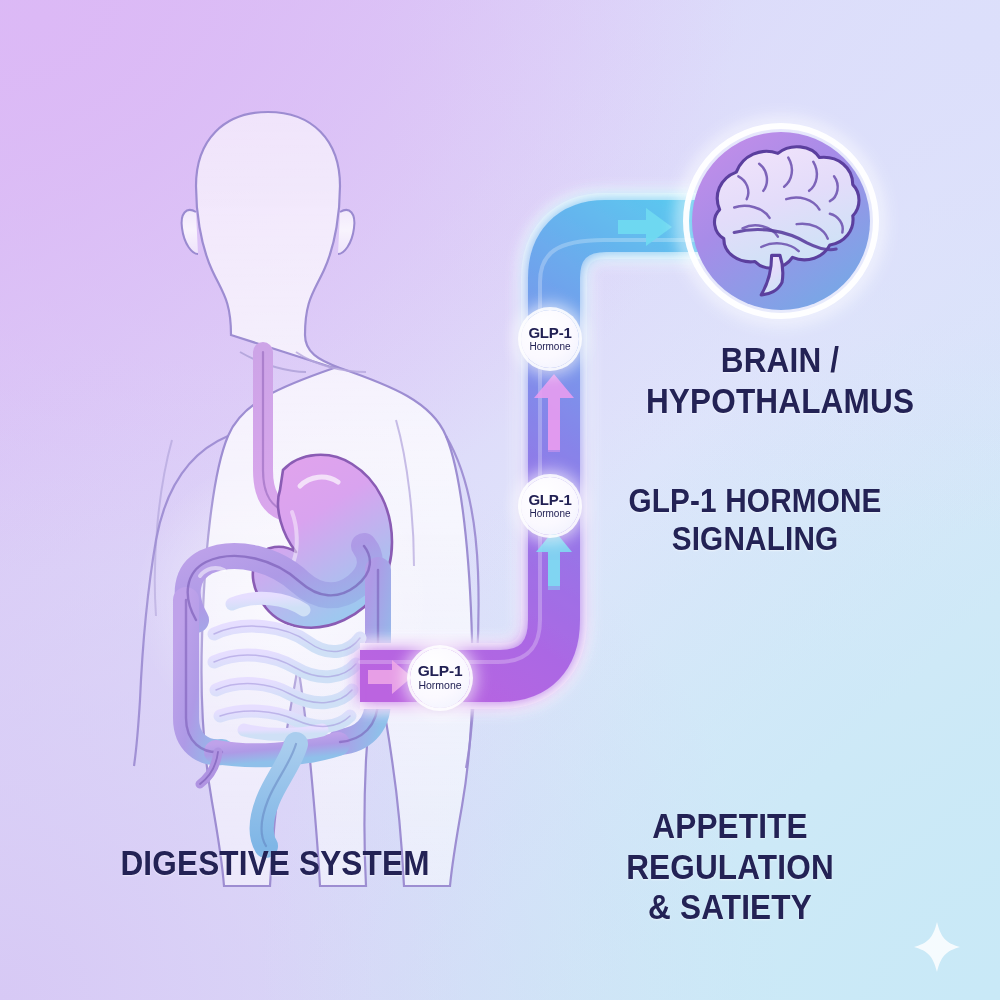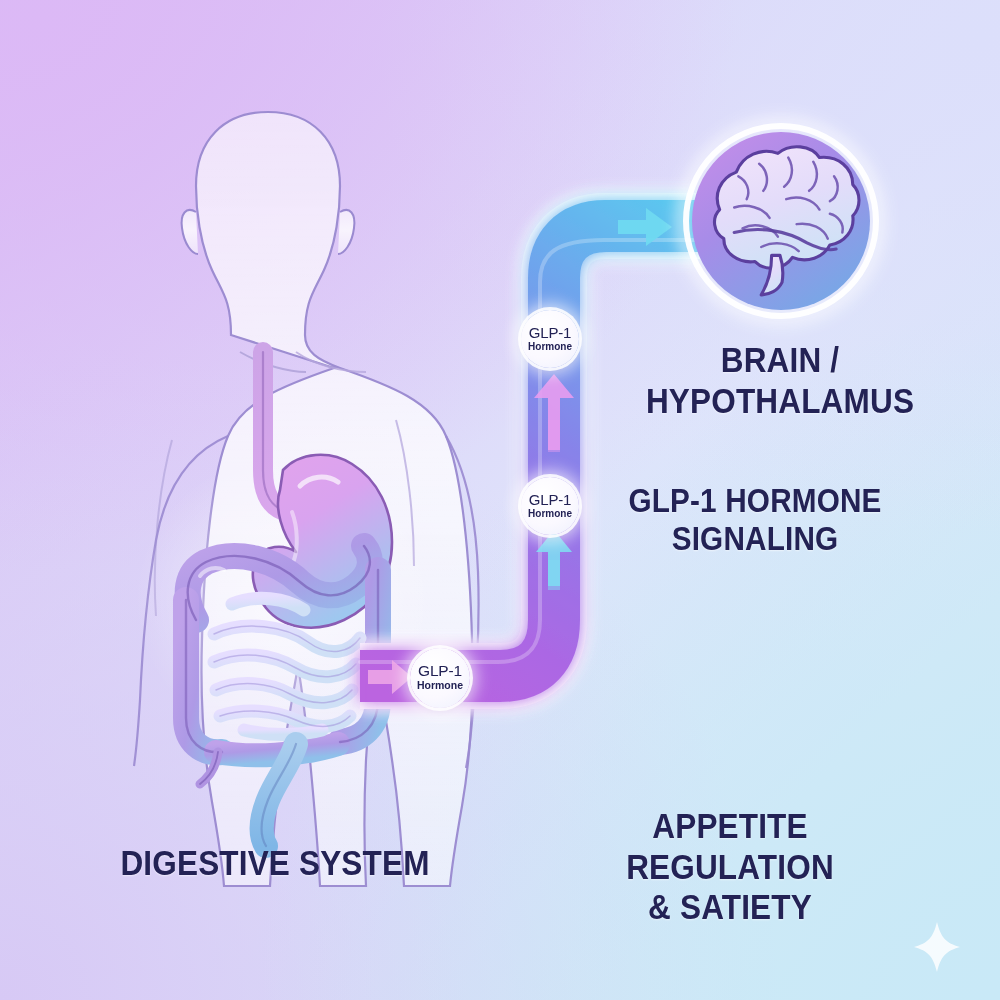--- a/index.html
+++ b/index.html
@@ -52,22 +52,22 @@
       0 0 0 3px rgba(255,255,255,0.85),
       0 0 16px 6px rgba(255,255,255,0.72),
       0 2px 7px rgba(80,50,140,0.22);
     display: flex;
     flex-direction: column;
     align-items: center;
     justify-content: center;
     color: #222154;
     text-align: center;
   }
-  .badge .b-t { font-weight: 400; letter-spacing: -0.2px; text-align: center; }
-  .badge .b-s { font-weight: 700; }
+  .badge .b-t { font-weight: 700; letter-spacing: -0.2px; text-align: center; }
+  .badge .b-s { font-weight: 400; }
 
   #badge-gut   { left: 410px; top: 648px; width: 60px; height: 60px; }
   #badge-gut   .b-t { font-size: 15.5px; line-height: 1; }
   #badge-gut   .b-s { font-size: 10.5px; line-height: 1.3; }
 
   #badge-mid   { left: 521px; top: 477px; width: 58px; height: 58px; }
   #badge-mid   .b-t { font-size: 15px; line-height: 1; }
   #badge-mid   .b-s { font-size: 10px; line-height: 1.3; }
 
   #badge-upper { left: 521px; top: 310px; width: 58px; height: 58px; }

